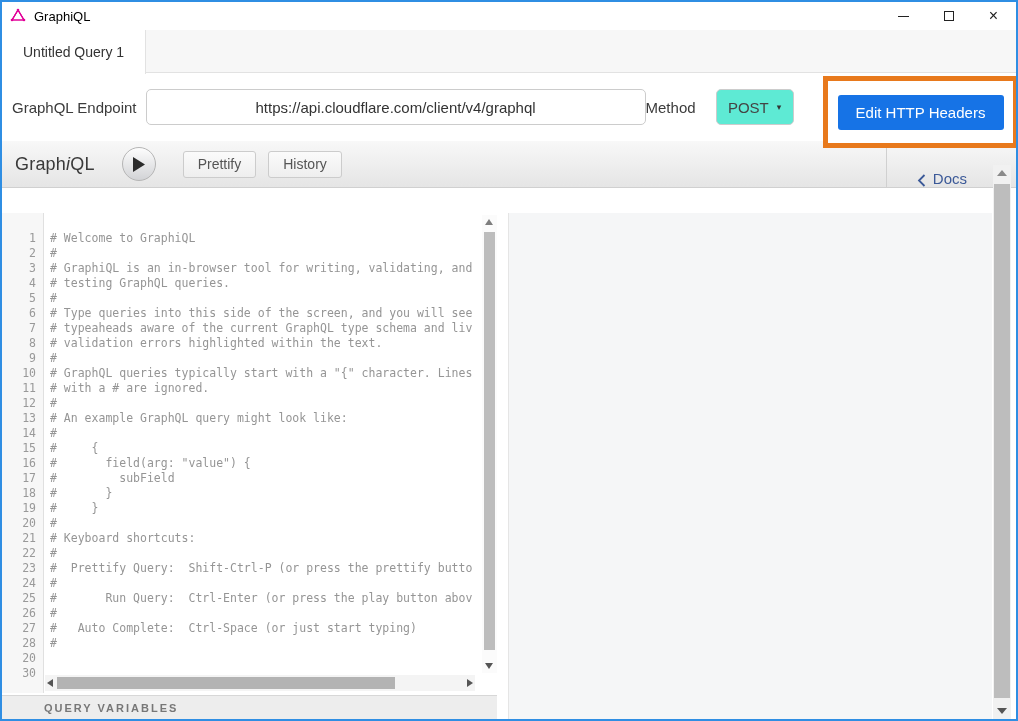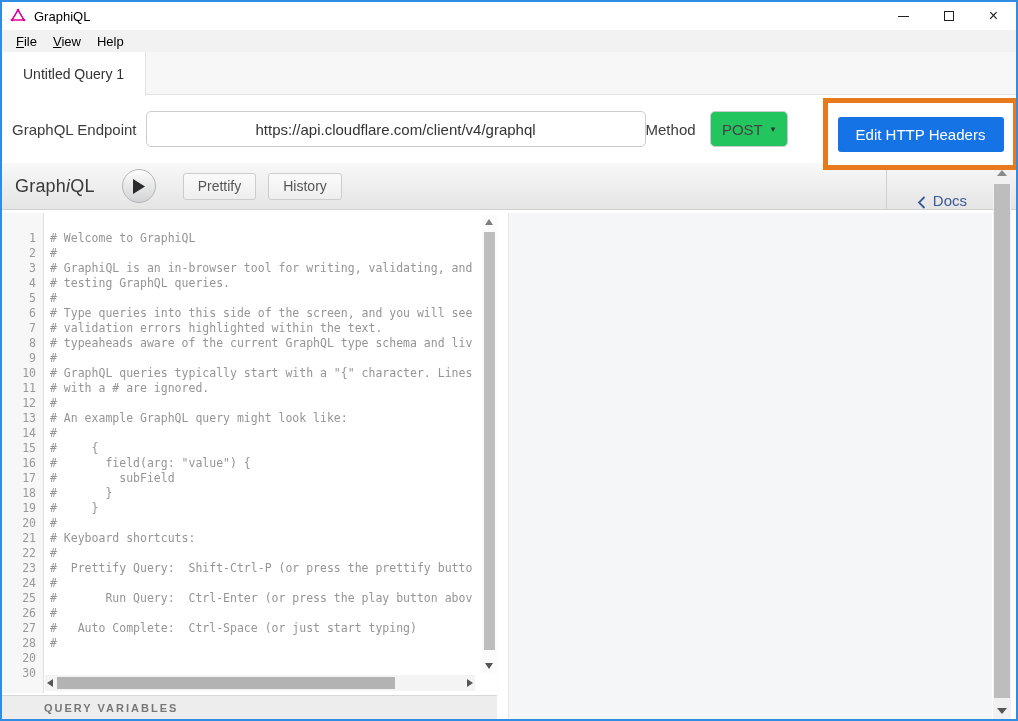--- a/index.html
+++ b/index.html
@@ -24,21 +24,21 @@
   
   .tabstrip { height:43px; background:#f7f7f7; border-bottom:1px solid #e2e2e2; display:flex; }
   .tab { height:44px; margin-bottom:-1px; background:#fff; border-right:1px solid #e2e2e2; display:flex; align-items:center; padding:0 21px; position:relative; z-index:2; }
   .tab-label { font-size:14px; color:#333; }
 
   
   .endpoint-row { height:68px; background:#fff; display:flex; align-items:center; padding-left:10px; position:relative; }
   .endpoint-label { font-size:15px; color:#3b3b3b; white-space:nowrap; }
   .endpoint-input { width:500px; height:36px; margin-left:9px; border:1px solid #ccc; border-radius:5px; padding:0 12px; font-size:15px; color:#333; font-family:"Liberation Sans", sans-serif; background:#fff;text-align:center; }
   .method-label { font-size:15px; color:#3b3b3b; }
-  .method-select { width:78px; height:36px; margin-left:14px; border:1px solid #ccc; border-radius:5px; background:#22c55e; display:flex; align-items:center; justify-content:center; gap:8px; font-size:15px; color:#444; cursor:default; }
+  .method-select { width:78px; height:36px; margin-left:20px; border:1px solid #ccc; border-radius:5px; background:#5eead4; display:flex; align-items:center; justify-content:center; gap:8px; font-size:15px; color:#444; cursor:default; }
   .method-caret { font-size:9px; color:#333; }
   .annotation-box { position:absolute; left:821px; top:3px; right:-2px; height:72px; border:5px solid #e8791c; background:#fff; display:flex; align-items:center; justify-content:center; z-index:10; }
   .headers-btn { width:166px; height:35px; background:#1673e6; color:#fff; border:none; border-radius:3px; font-size:15px; font-family:"Liberation Sans", sans-serif; cursor:pointer; }
 
   
   .gql-toolbar { height:47px; background:linear-gradient(#f8f8f8,#e5e5e5); border-bottom:1px solid #d0d0d0; display:flex; align-items:center; position:relative; padding-right:23px; }
   .gql-logo { font-size:18px; color:#3a3a3a; margin-left:13px; letter-spacing:0.2px; }
   .gql-logo .ital { font-style:italic; }
   .exec-btn { width:34px; height:34px; border-radius:17px; border:1px solid #b5b5b5; background:linear-gradient(#fdfdfd,#d2d3d6); margin-left:27px; display:flex; align-items:center; justify-content:center; cursor:pointer; }
   .tb-btn { height:27px; padding:0 14px; margin-left:12px; border:1px solid #ccc; border-radius:3px; background:linear-gradient(#fbfbfb,#eee); font-size:14px; color:#555; font-family:"Liberation Sans", sans-serif; cursor:pointer; }
@@ -105,25 +105,20 @@
         </div>
       <div class="ctrl">
           <div class="glyph-max"></div>
         </div>
       <div class="ctrl">
           <span class="glyph-close">×</span>
         </div>
     </div>
   </div>
 
-  <div class="menubar">
-    <span class="menu-item accel">File</span>
-    <span class="menu-item accel">View</span>
-    <span class="menu-item">Help</span>
-  </div>
 
   <div class="tabstrip">
     <div class="tab">
       <span class="tab-label">Untitled Query 1</span>
     </div>
   </div>
 
   <div class="endpoint-row">
     <span class="endpoint-label">GraphQL Endpoint</span>
     <input class="endpoint-input" type="text" value="https://api.cloudflare.com/client/v4/graphql" style="">
@@ -189,22 +184,22 @@
           <div class="ln">20</div>
           <div class="ln">30</div>
         </div>
       <div class="code-area">
           <div class="cl"># Welcome to GraphiQL</div>
           <div class="cl">#</div>
           <div class="cl"># GraphiQL is an in-browser tool for writing, validating, and</div>
           <div class="cl"># testing GraphQL queries.</div>
           <div class="cl">#</div>
           <div class="cl"># Type queries into this side of the screen, and you will see</div>
+          <div class="cl"># typeaheads aware of the current GraphQL type schema and liv</div>
           <div class="cl"># validation errors highlighted within the text.</div>
-          <div class="cl"># typeaheads aware of the current GraphQL type schema and liv</div>
           <div class="cl">#</div>
           <div class="cl"># GraphQL queries typically start with a "{" character. Lines</div>
           <div class="cl"># with a # are ignored.</div>
           <div class="cl">#</div>
           <div class="cl"># An example GraphQL query might look like:</div>
           <div class="cl">#</div>
           <div class="cl">#     {</div>
           <div class="cl">#       field(arg: "value") {</div>
           <div class="cl">#         subField</div>
           <div class="cl">#       }</div>

